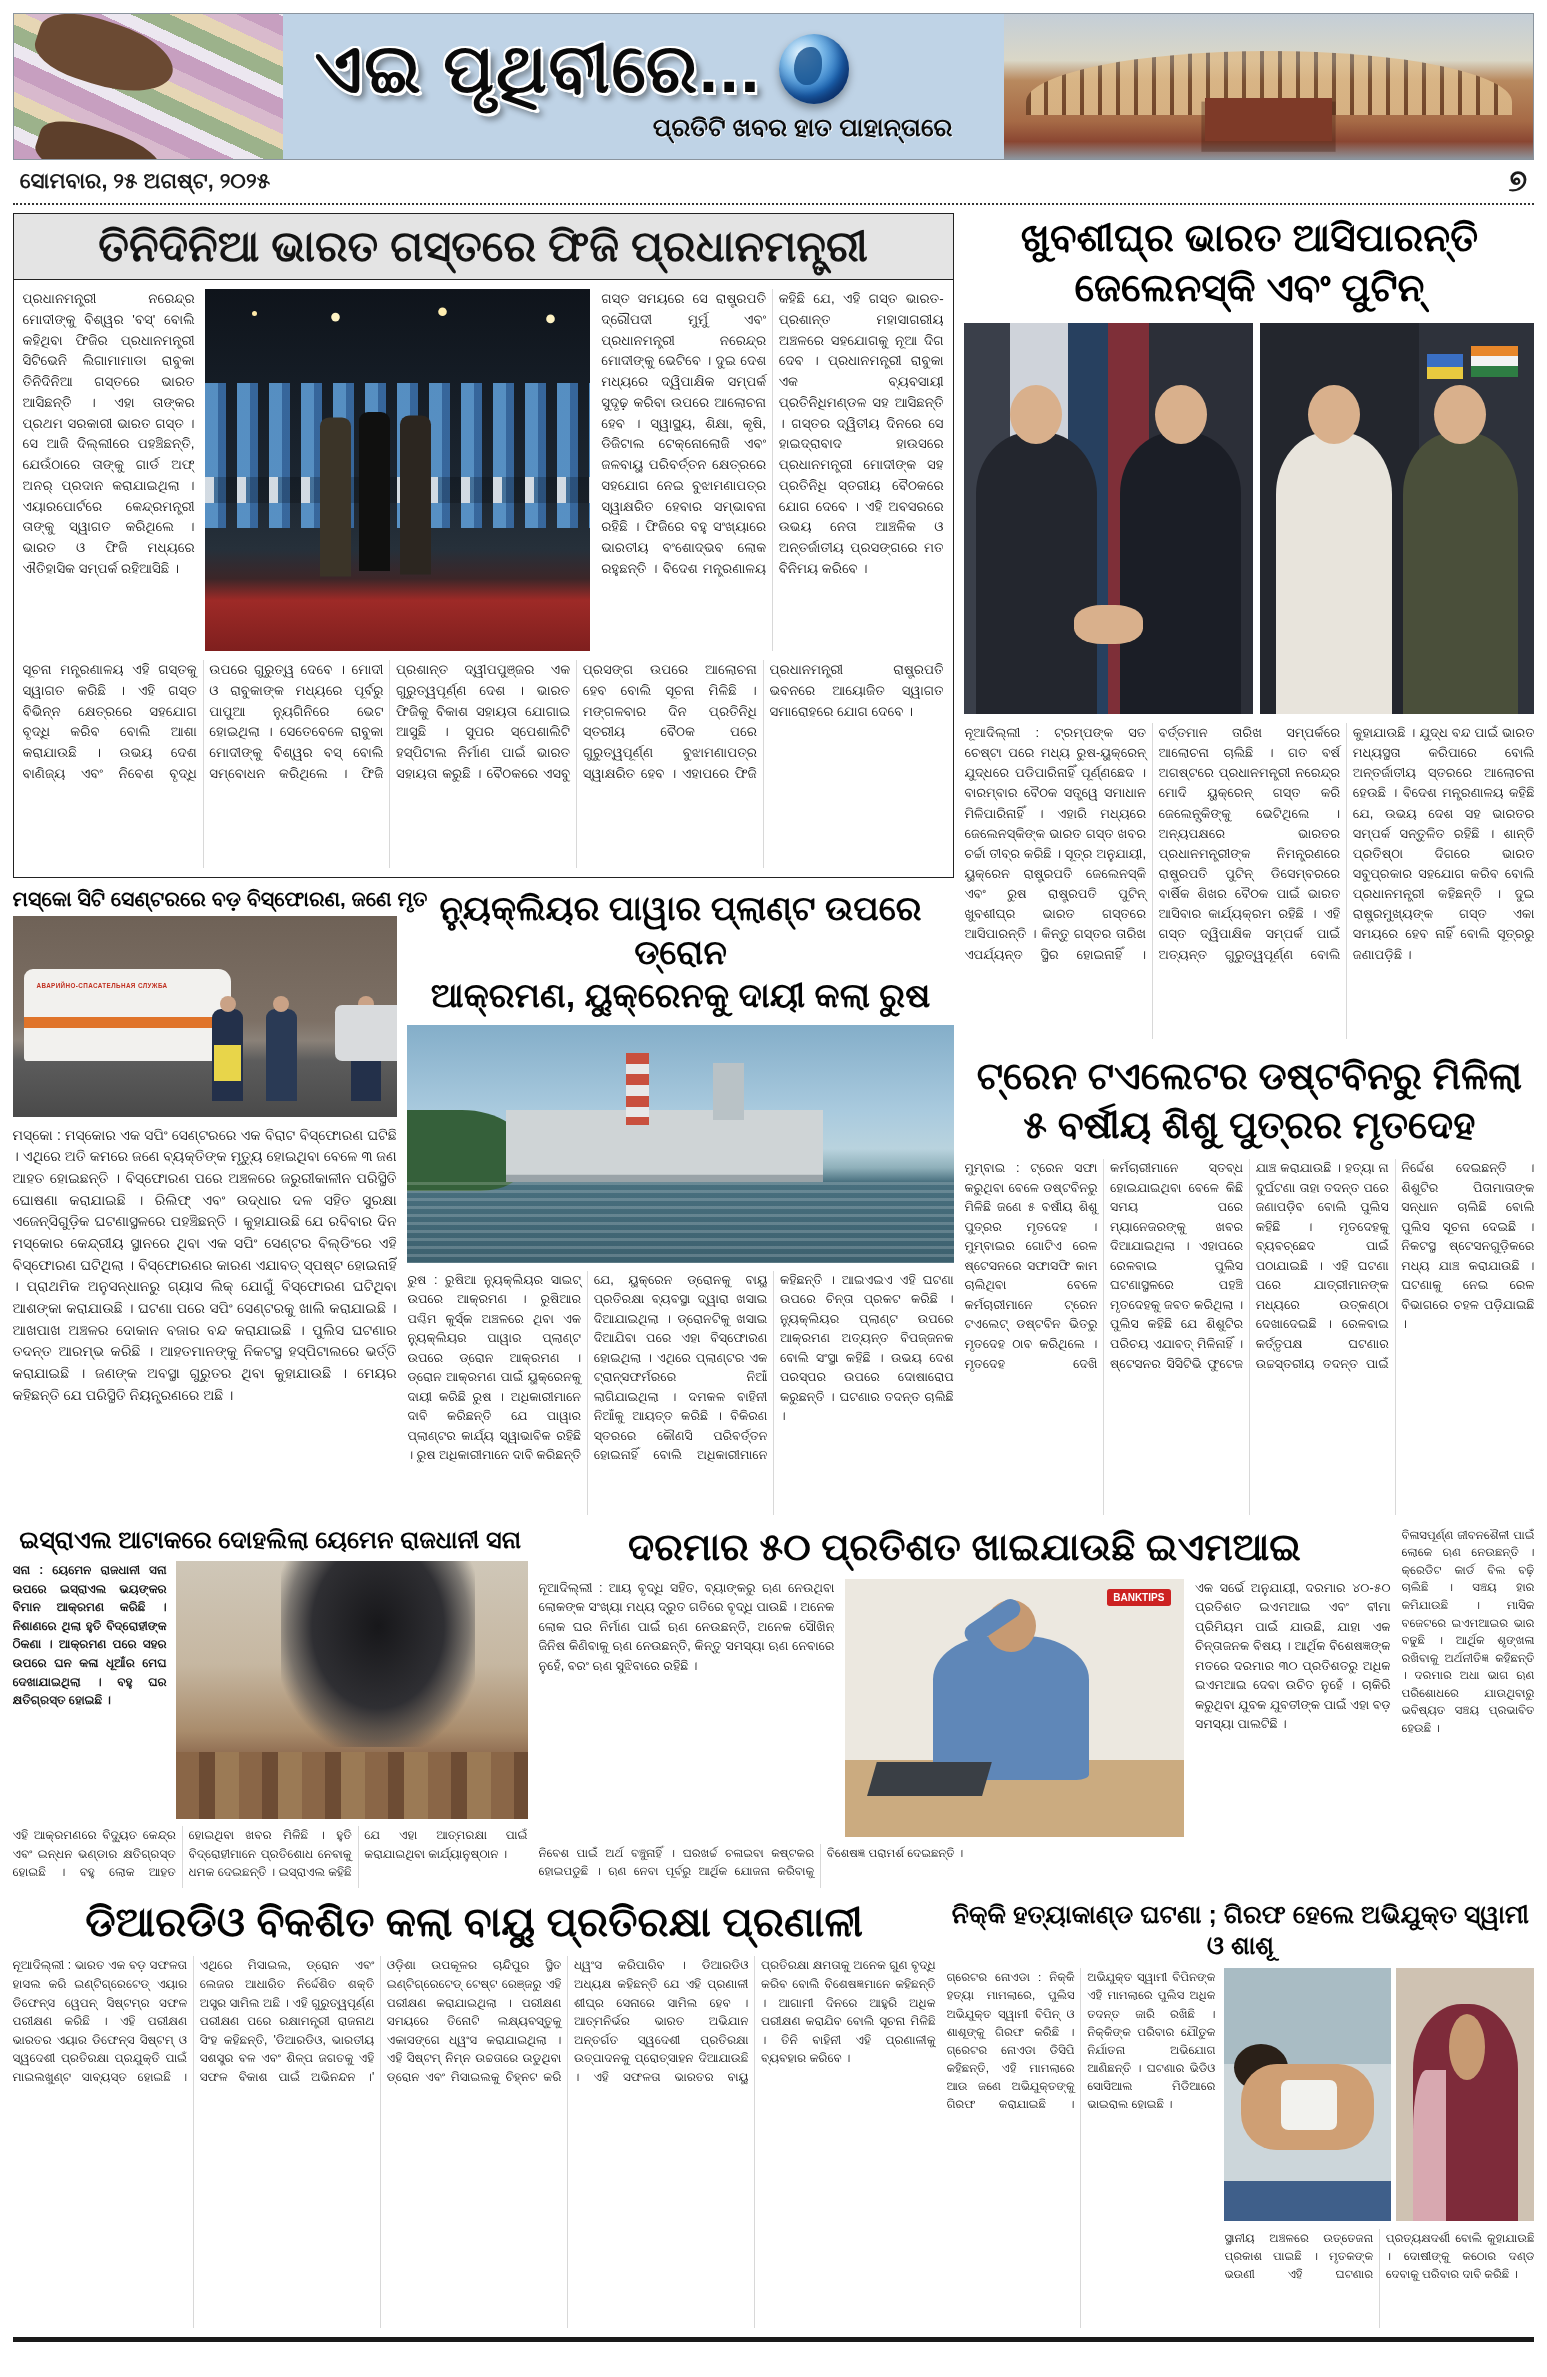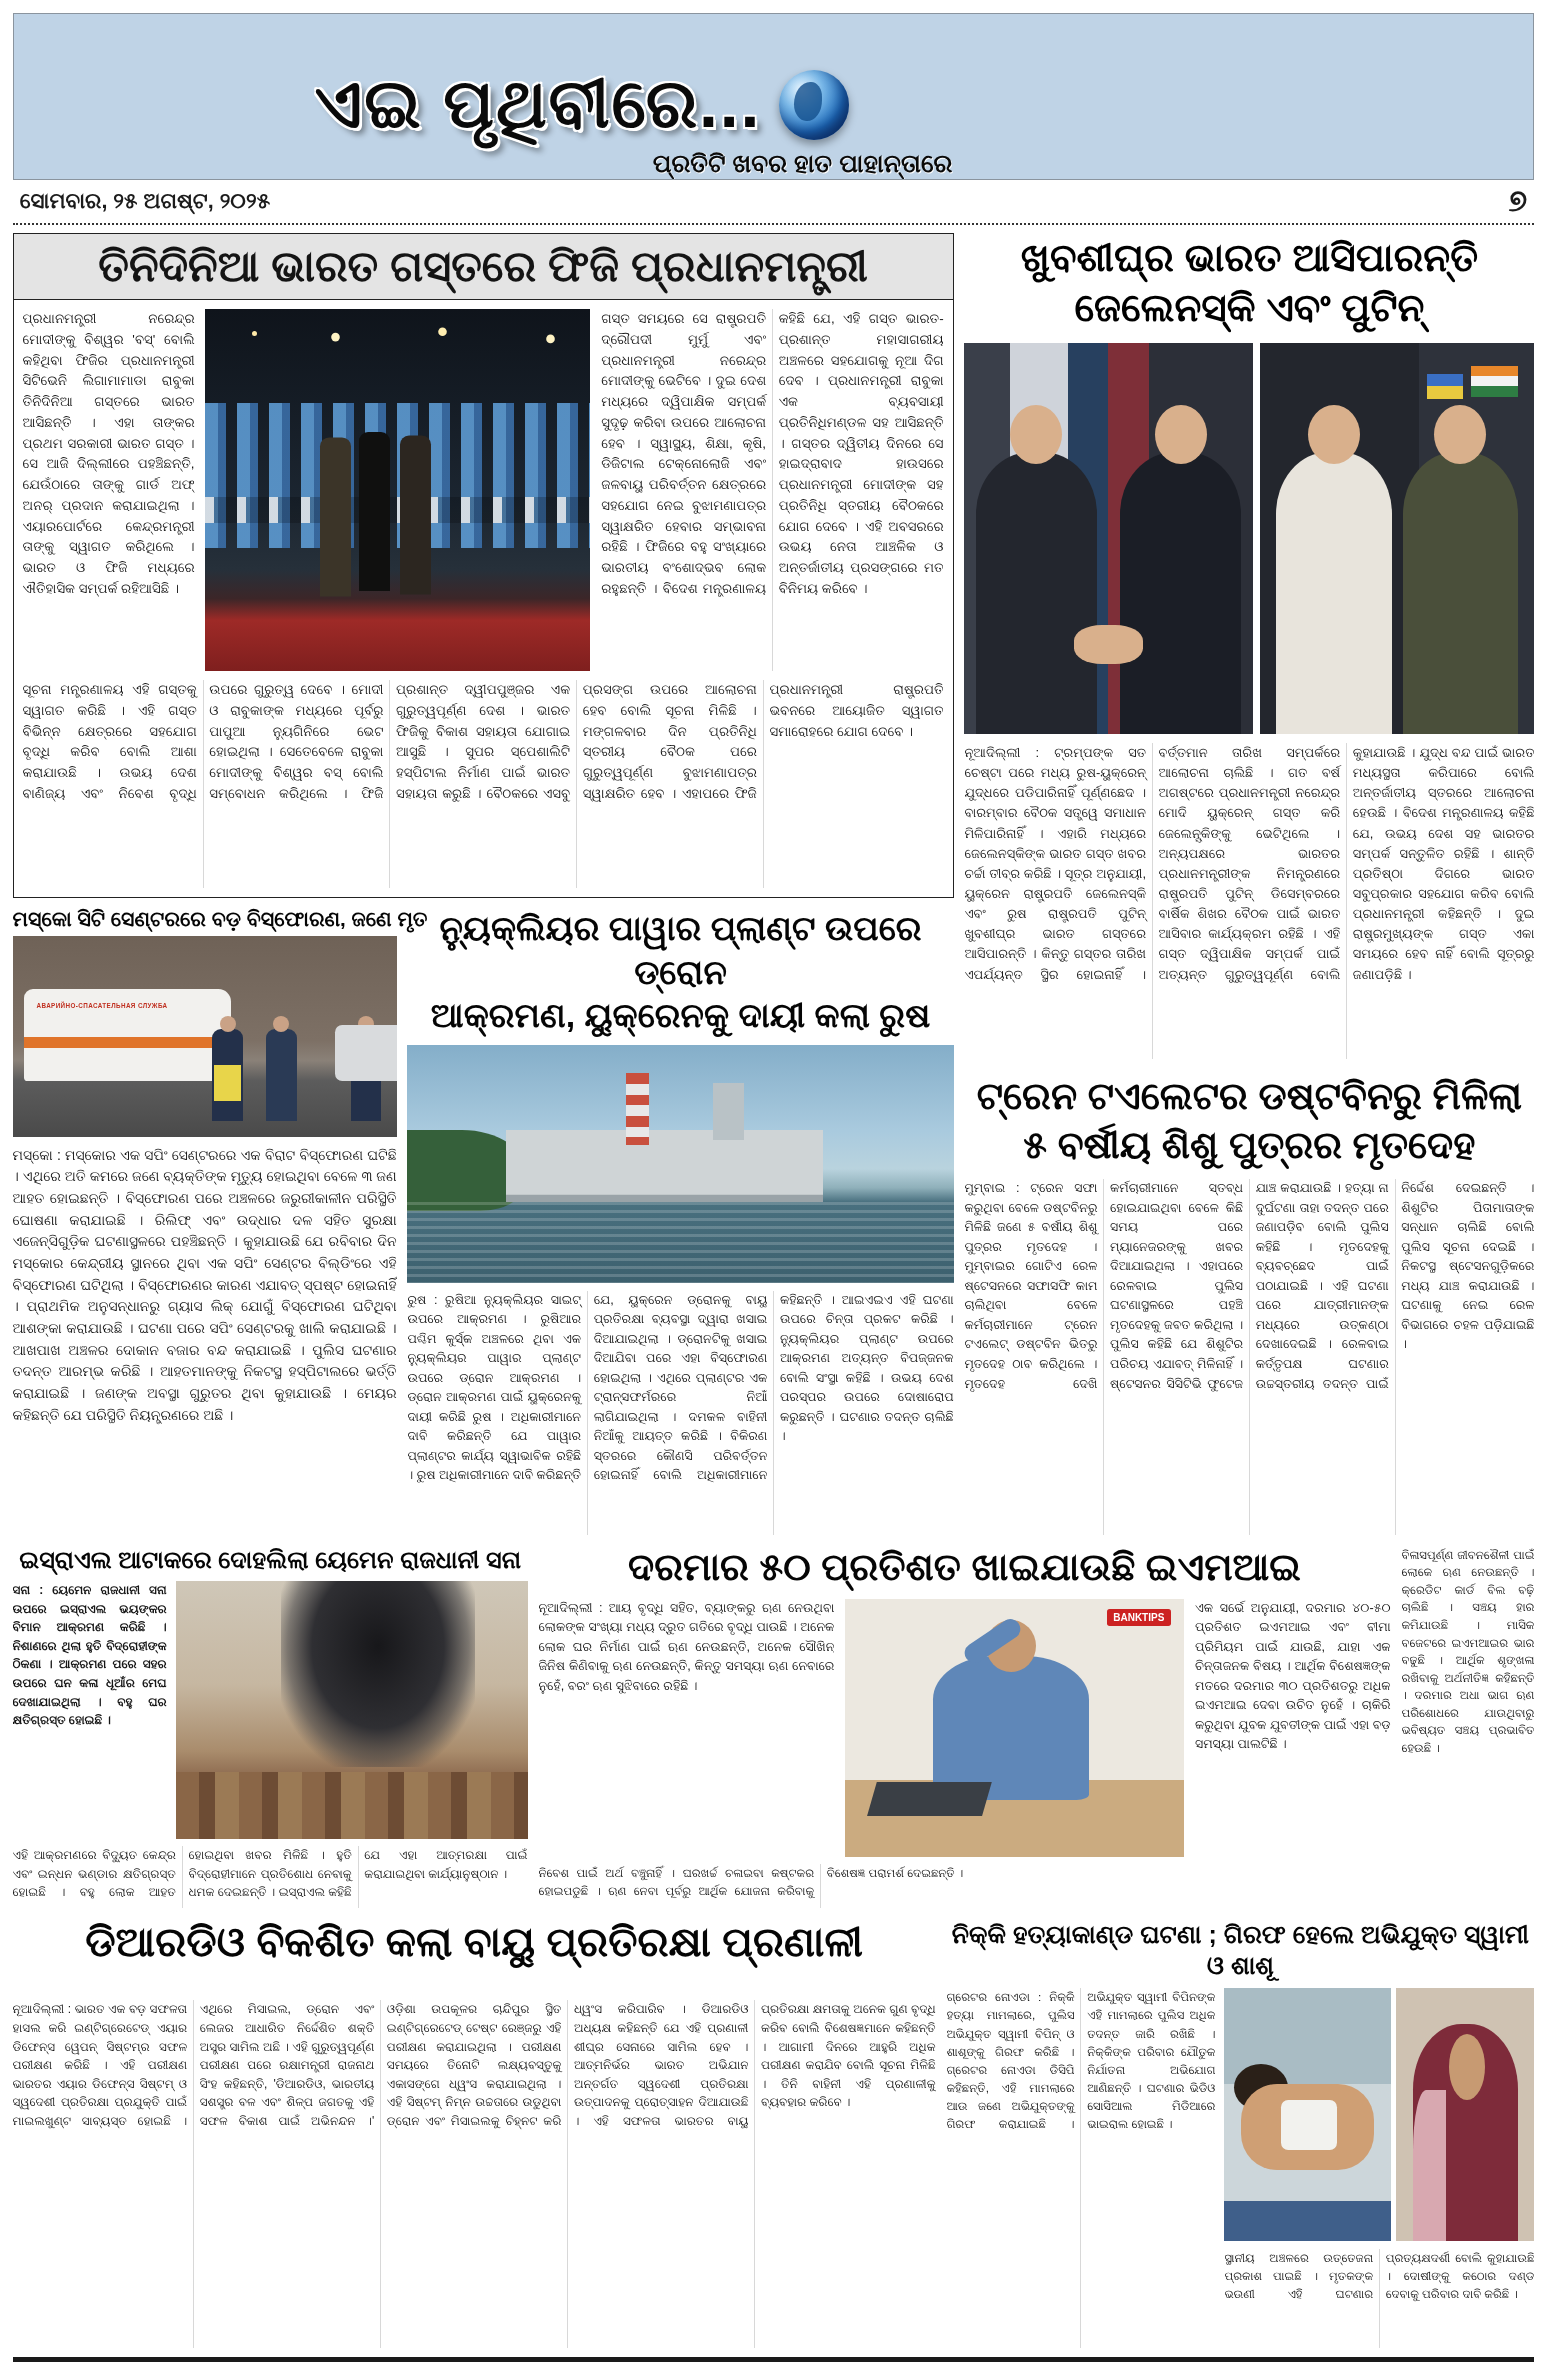--- a/index.html
+++ b/index.html
@@ -1,20 +1,20 @@
 <!DOCTYPE html>
 <html style="font-size:14.3px"><head>
 <meta charset="utf-8">
 <style>
   * { margin:0; padding:0; box-sizing:border-box; }
   body { background:#ffffff; font-family:"Liberation Sans","DejaVu Sans",sans-serif; }
   .page { width:1547px; height:2377px; background:#fff; overflow:hidden; padding:12.6px 12.6px 0 12.6px; position:relative; color:#1b1b1b; }
 
   
-  .banner { height:167px; display:flex; border:0.9px solid #8a949e; background:#bfd3e6; overflow:hidden;align-items:flex-end; }
+  .banner { height:147px; display:flex; border:0.9px solid #8a949e; background:#bfd3e6; overflow:hidden; }
   .banner-art-money { width:269px; position:relative; background:repeating-linear-gradient(25deg,#c79fc0 0 18px,#ece7f0 18px 30.5px,#9cb28b 30.5px 47px,#e6d6b4 47px 61px,#d8b9cd 61px 75px); }
   .banner-art-money::before { content:""; position:absolute; left:8%; top:6%; width:52%; height:44%; background:#6b4a33; border-radius:46% 54% 60% 40%; transform:rotate(18deg); box-shadow:27px 99px 0 -5.4px #5d3f2b; }
   .banner-center { flex:1; display:flex; flex-direction:column; justify-content:center; padding:0 9px; }
   .banner-title-row { display:flex; align-items:center; gap:18px; padding-left:23px; }
   .banner-title { font-size:68px; font-weight:bold; color:#0a0a0a; letter-spacing:1.8px;
       text-shadow:2.7px 2.7px 0 #fff,-1.8px -1.8px 0 #fff,1.8px -1.8px 0 #fff,-1.8px 1.8px 0 #fff,5.4px 6.3px 6.3px rgba(0,0,0,.45); }
   .globe { width:70px; height:70px; border-radius:50%; flex:0 0 auto;
       background:radial-gradient(circle at 32% 28%, #eaf7ff 0%, #7ab8e8 30%, #1f6fc0 62%, #0a3a78 100%);
       box-shadow:0 4.5px 8px rgba(0,0,0,.35), inset -6.3px -8px 12.6px rgba(0,0,40,.45); position:relative; }
   .globe::after { content:""; position:absolute; left:22%; top:18%; width:40%; height:55%; background:#134f8c; border-radius:60% 40% 55% 45%; opacity:.8; }
@@ -125,21 +125,21 @@
   .ph-emi .man { position:absolute; left:26%; bottom:22%; width:46%; height:56%; background:#5f87b8; border-radius:40% 42% 8% 8% / 30% 30% 4% 4%; }
   .ph-emi .man::before { content:""; position:absolute; left:34%; top:-36px; width:50px; height:52px; border-radius:50%; background:#c79a72; }
   .ph-emi .man::after { content:""; position:absolute; left:18%; top:-25px; width:63px; height:20px; border-radius:10.8px; background:#5f87b8; transform:rotate(-34deg); }
   .ph-emi .laptop { position:absolute; left:8%; bottom:16%; width:34%; height:13%; background:#3a3f45; transform:skewX(-16deg); }
   .emi-right { flex:1; font-size:12.6px; }
   .emi-bottom { flex:1; margin-top:7.2px; column-count:3; font-size:11.7px; }
   .emi-sliver { width:133px; font-size:11.7px; line-height:1.5; }
 
   
   .row4 { display:flex; gap:10.8px; height:429px; margin-top:10.8px; }
-  .drdo { width:923px; display:flex; flex-direction:column;gap:24px; }
+  .drdo { width:923px; display:flex; flex-direction:column; }
   .drdo-head { font-size:41px; font-weight:bold; text-align:center; color:#050505; }
   .drdo-body { flex:1; margin-top:10.8px; column-count:5; font-size:12px; }
   .nikki { flex:1; display:flex; flex-direction:column; }
   .nikki-head { font-size:25px; font-weight:bold; text-align:center; color:#050505; line-height:1.25; }
   .nikki-mid { flex:1; display:flex; gap:9px; margin-top:7.2px; }
   .nikki-left { width:269px; column-count:2; font-size:11.7px; }
   .nikki-right { flex:1; display:flex; flex-direction:column; gap:7.2px; }
   .nikki-photos { display:flex; gap:5.4px; height:253px; }
   .ph-nikki-man { flex:1.2; background:linear-gradient(180deg,#a9bcc4 0 38%,#ccd6da 38% 100%); }
   .ph-nikki-man .body { position:absolute; left:10%; top:38%; width:80%; height:34%; background:#cf9f74; border-radius:36px; }

